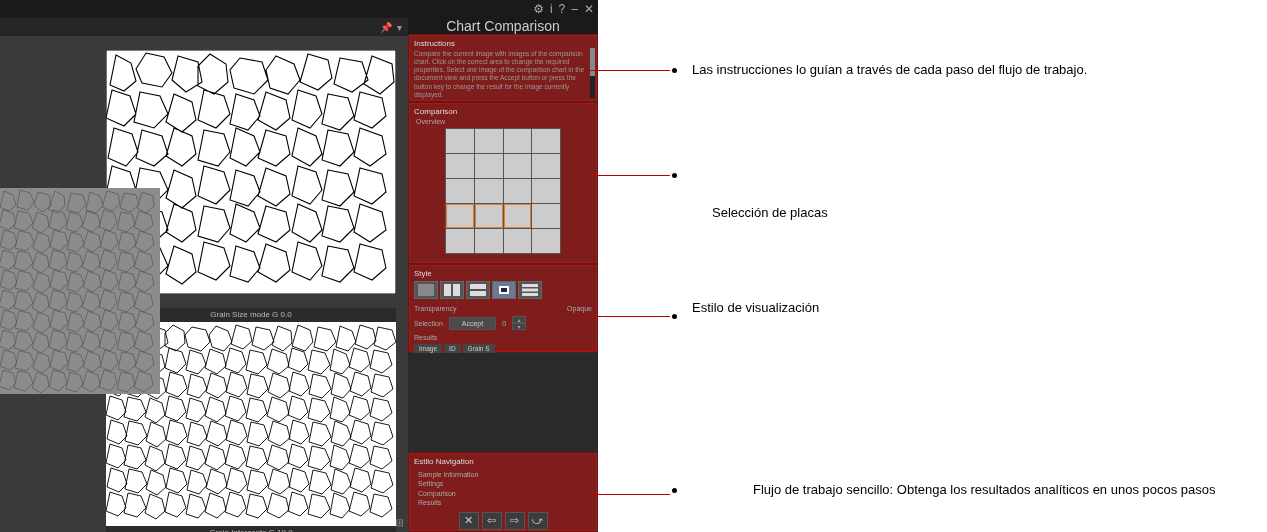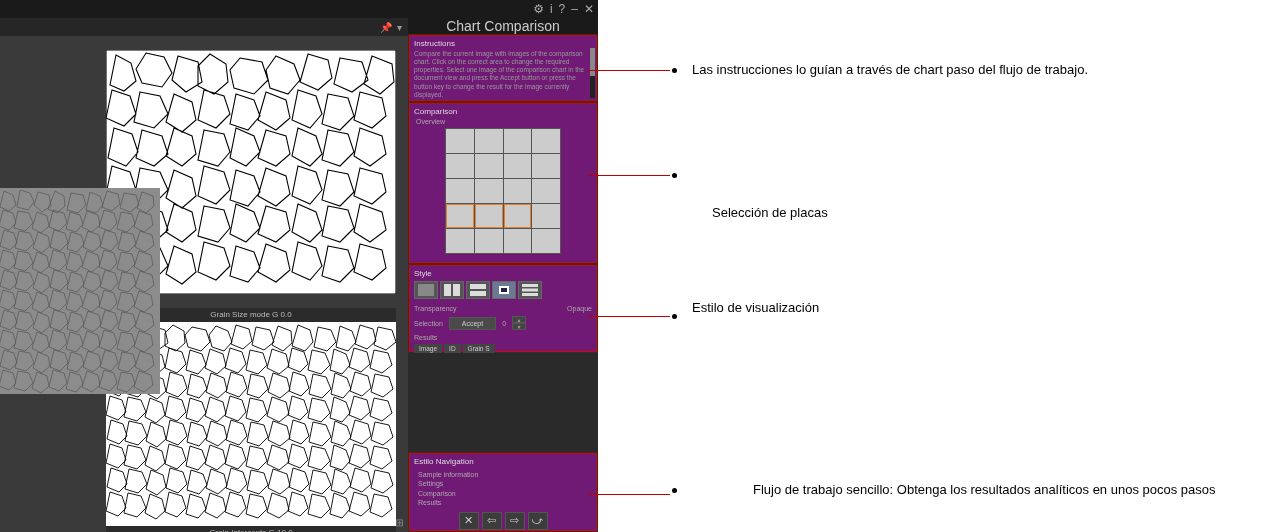--- a/index.html
+++ b/index.html
@@ -16,21 +16,21 @@
   .grain-img svg { width: 100%; height: 100%; display: block; }
   .img-top { left: 106px; top: 14px; width: 290px; height: 244px; }
   .img-bot { left: 106px; top: 286px; width: 290px; height: 204px; }
   .img-overlay { left: 0; top: 152px; width: 160px; height: 206px; background: #888; }
   .caption { position: absolute; left: 106px; width: 290px; height: 14px; background: #2b2b2b; color: #bbb; font-size: 8px; text-align: center; line-height: 14px; }
   .cap-top { top: 272px; }
   .cap-bot { top: 490px; }
   .status-corner { position: absolute; right: 4px; bottom: 2px; color: #888; font-size: 10px; }
   .side-panel { width: 190px; background: #2f2f2f; display: flex; flex-direction: column; }
   .panel-title { height: 16px; background: #1a1a1a; color: #ccc; font-size: 14px; text-align: center; line-height: 16px; }
-  .sect { border: 1.5px solid #d00; margin: 1px; padding: 3px 4px; background: #701a75; position: relative; }
+  .sect { border: 1.5px solid #d00; margin: 1px; padding: 3px 4px; background: #7f1d1d; position: relative; }
   .sect-title { color: #ddd; font-size: 8px; margin-bottom: 2px; }
   .sect-instructions { height: 66px; }
   .instr-text { color: #999; font-size: 6.5px; line-height: 1.25; padding-right: 6px; }
   .scroll { position: absolute; right: 1px; top: 12px; bottom: 2px; width: 5px; background: #222; }
   .scroll-thumb { position: absolute; top: 0; left: 0; right: 0; height: 28px; background: #888; }
   .sect-comparison { height: 160px; }
   .comp-label { color: #aaa; font-size: 7px; margin: 2px 0 3px 2px; }
   .comp-grid { margin: 0 auto; width: 116px; display: grid; grid-template-columns: repeat(4, 1fr); gap: 1px; background: #555; padding: 1px; }
   .comp-cell { background: #ccc; height: 24px; position: relative; }
   .comp-cell.sel { outline: 1.5px solid #e08030; outline-offset: -1px; }
@@ -243,16 +243,16 @@
 <div class="ann-line" style="left:588px; top:70px; width:82px;"></div>
 <div class="ann-line" style="left:588px; top:175px; width:82px;"></div>
 <div class="ann-line" style="left:588px; top:316px; width:82px;"></div>
 <div class="ann-line" style="left:588px; top:494px; width:82px;"></div>
 
 <div class="bullet" style="left:672px; top:68px;"></div>
 <div class="bullet" style="left:672px; top:173px;"></div>
 <div class="bullet" style="left:672px; top:314px;"></div>
 <div class="bullet" style="left:672px; top:488px;"></div>
 
-<div class="annot" style="left:692px; top:62px; width:520px;">Las instrucciones lo guían a través de chart paso del flujo de trabajo.</div>
+<div class="annot" style="left:692px; top:62px; width:520px;">Las instrucciones lo guían a través de cada paso del flujo de trabajo.</div>
 <div class="annot" style="left:712px; top:167px; width:520px;margin-top:38px;">Selección de placas</div>
 <div class="annot" style="left:692px; top:300px; width:520px;">Estilo de visualización</div>
 <div class="annot" style="left:733px; top:482px; width:520px;margin-left:20px;">Flujo de trabajo sencillo: Obtenga los resultados analíticos en unos pocos pasos</div>
 
 </body></html>

